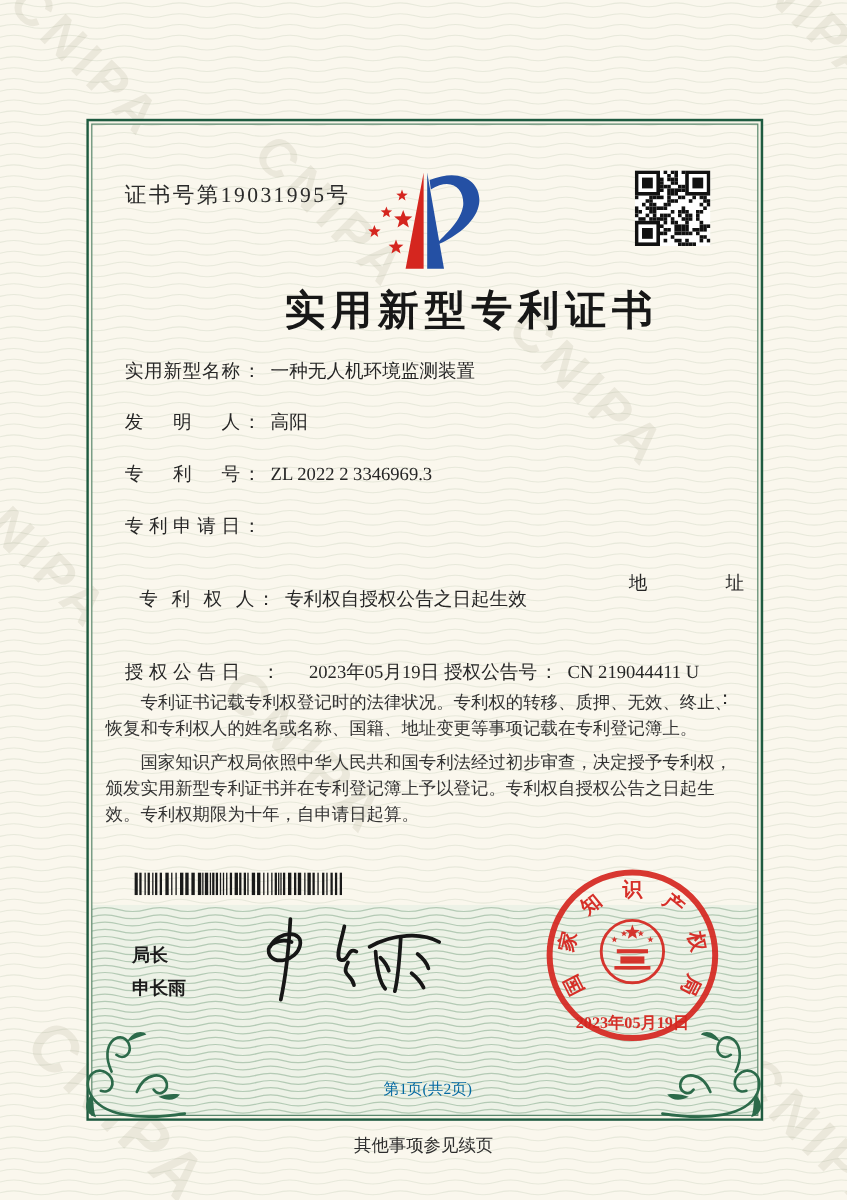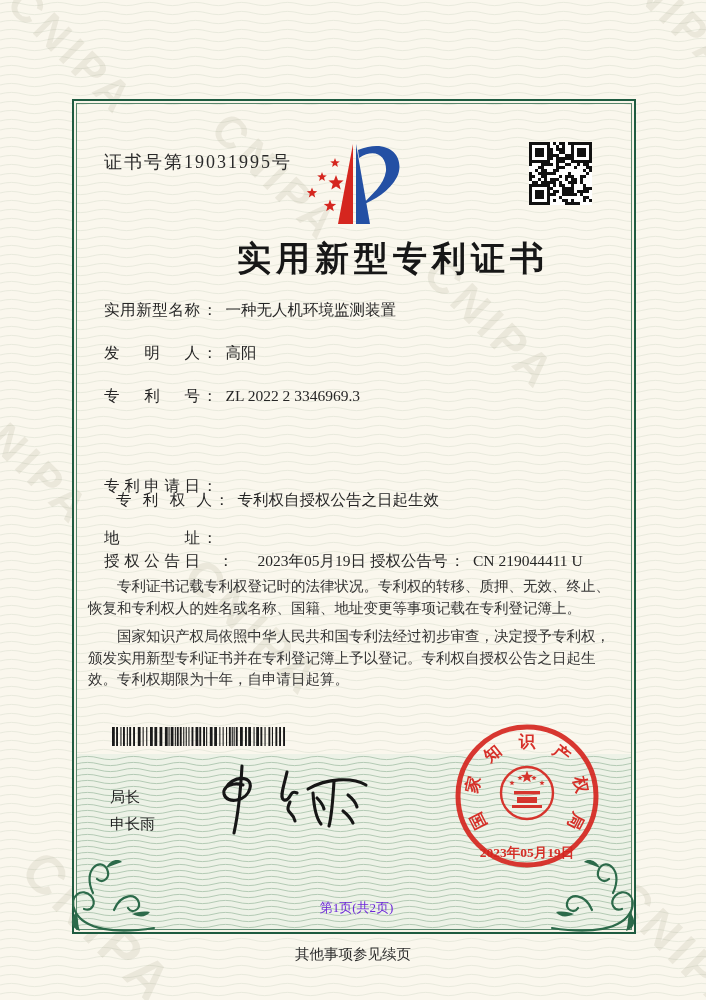--- a/index.html
+++ b/index.html
@@ -20,22 +20,22 @@
         font-size:15.5px;line-height:23px;color:#262626;}
   .flabel{display:inline-block;width:96px;text-align:justify;text-align-last:justify;flex:0 0 96px;}
   .fcolon{display:inline-block;margin:0 8px 0 2px;flex:0 0 auto;}
   .fvalue{flex:1 1 auto;}
   .nowrap{white-space:nowrap;}
   .grant2{position:absolute;left:266px;top:0;display:flex;white-space:nowrap;}
   .grant2 .flabel{width:auto;flex:0 0 auto;text-align-last:auto;}
   .paras{position:absolute;left:88px;top:576px;width:534px;font-size:14.5px;line-height:21.5px;color:#343434;}
   .paras p{margin:0 0 7px 0;text-indent:2em;}
   .signer{position:absolute;left:110px;top:783px;font-family:"Liberation Sans","DejaVu Sans",sans-serif;
-          font-size:15px;font-weight:400;line-height:27px;color:#1c1c1c;}
-  .page-note{position:absolute;left:72px;width:569px;top:899px;text-align:center;font-size:13px;color:#6d28d9;}
+          font-size:15px;font-weight:700;line-height:27px;color:#1c1c1c;}
+  .page-note{position:absolute;left:72px;width:569px;top:899px;text-align:center;font-size:13px;color:#0369a1;}
   .cont-note{position:absolute;left:0;width:706px;top:945px;text-align:center;font-size:14.5px;color:#2e2e2e;}
 </style>
 </head>
 <body>
 
 <div class="page">
 
   <svg id="pgwaves" class="abs" style="left:0;top:0;" width="706" height="1000">
       <path d="M0 4 q11.5 -3.2 23 0 t23 0 t23 0 t23 0 t23 0 t23 0 t23 0 t23 0 t23 0 t23 0 t23 0 t23 0 t23 0 t23 0 t23 0 t23 0 t23 0 t23 0 t23 0 t23 0 t23 0 t23 0 t23 0 t23 0 t23 0 t23 0 t23 0 t23 0 t23 0 t23 0 t23 0" fill="none" stroke="#e2e5d6" stroke-width="0.9" opacity="0.8"></path>
       <path d="M0 13 q11.5 -3.2 23 0 t23 0 t23 0 t23 0 t23 0 t23 0 t23 0 t23 0 t23 0 t23 0 t23 0 t23 0 t23 0 t23 0 t23 0 t23 0 t23 0 t23 0 t23 0 t23 0 t23 0 t23 0 t23 0 t23 0 t23 0 t23 0 t23 0 t23 0 t23 0 t23 0 t23 0" fill="none" stroke="#e2e5d6" stroke-width="0.9" opacity="0.8"></path>
@@ -396,30 +396,30 @@
   <div class="frow" style="top:341px;">
     <span class="flabel">发明人</span>
     <span class="fcolon">：</span>
     <span class="fvalue nowrap">高阳</span>
   </div>
   <div class="frow" style="top:384px;">
     <span class="flabel">专利号</span>
     <span class="fcolon">：</span>
     <span class="fvalue nowrap">ZL 2022 2 3346969.3</span>
   </div>
-  <div class="frow" style="top:427px;margin-top:47px;">
+  <div class="frow" style="top:427px;">
     <span class="flabel">专利申请日</span>
     <span class="fcolon">：</span>
   </div>
   <div class="frow" style="top:488px;margin-left:12px;">
     <span class="flabel">专利权人</span>
     <span class="fcolon">：</span>
     <span class="fvalue nowrap">专利权自授权公告之日起生效</span>
   </div>
-  <div class="frow" style="top:526px;">
+  <div class="frow" style="top:475px;flex-direction:column;">
     <span class="flabel">地址</span>
     <span class="fcolon">：</span>
   </div>
   <div class="frow" style="top:549px;gap:16px;">
     <span class="flabel">授权公告日</span>
     <span class="fcolon">：</span>
     <span class="fvalue nowrap">2023年05月19日</span>
     <span class="grant2">
       <span class="flabel">授权公告号</span>
       <span class="fcolon">：</span>

